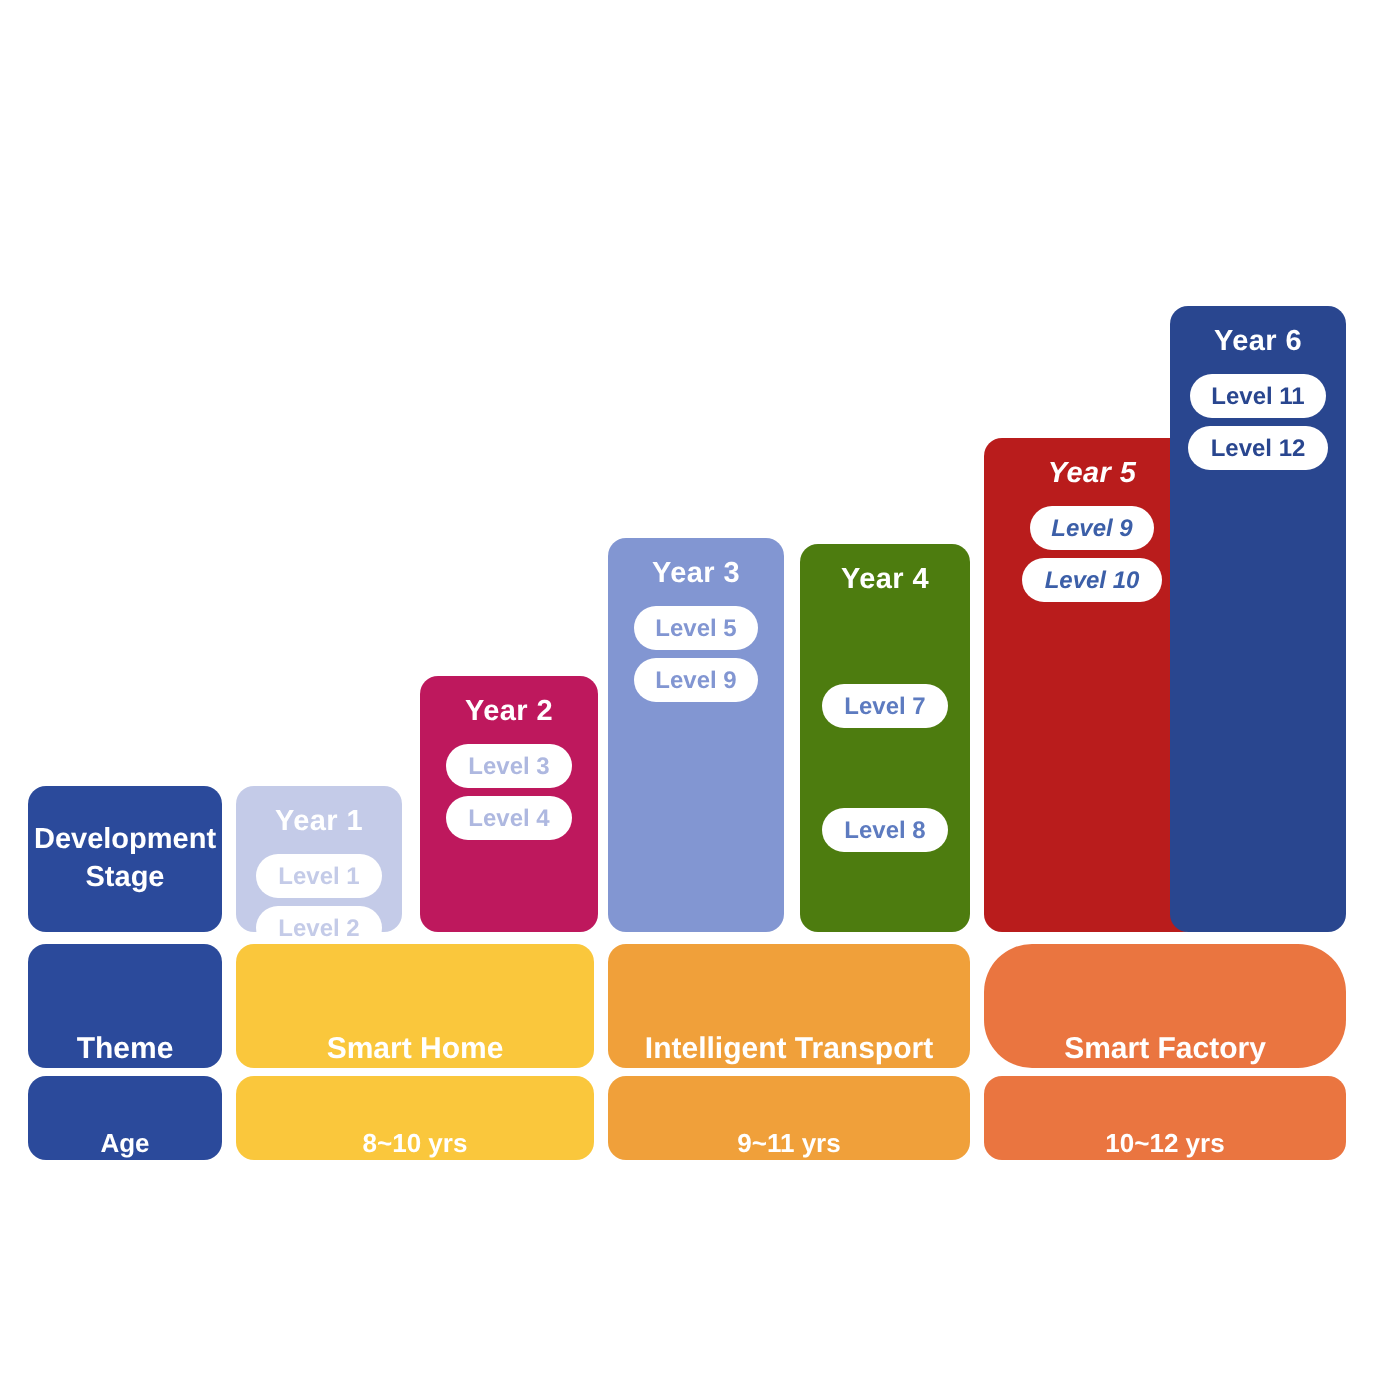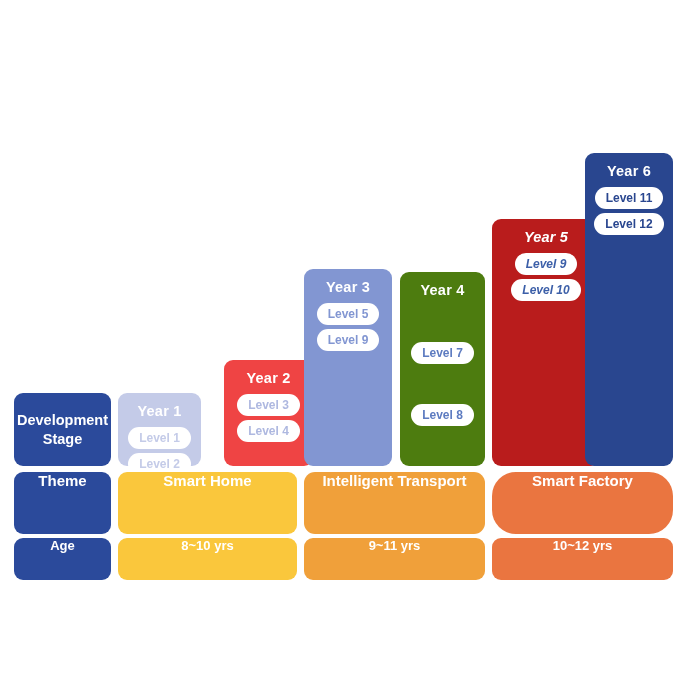--- a/index.html
+++ b/index.html
@@ -86,21 +86,21 @@
     position: absolute;
     left: 0;
     width: 700px;
   }
 
   .cell {
     position: absolute;
     box-sizing: border-box;
     border-radius: 9px;
     display: flex;
-    align-items: flex-start;
+    align-items: flex-end;
     justify-content: center;
     text-align: center;
   }
   .cell span {
     color: #ffffff;
     font-weight: bold;
     line-height: 1.2;
     white-space: nowrap;
   }
   .theme-row .cell span { font-size: 15px; }
@@ -117,21 +117,21 @@
     <div class="head-cell" style="left:14px; width:97px; height:73px;">
       <span><span>Development</span><br><span>Stage</span></span>
     </div>
 
     <div class="bar" style="left:118px; width:83px; height:73px; background:#c4cbe8;">
       <div class="bar-title">Year 1</div>
       <div class="level-pill" style="color:#c4cbe8;">Level 1</div>
       <div class="level-pill" style="color:#c4cbe8;">Level 2</div>
     </div>
 
-    <div class="bar" style="left:224px; width:89px; height:106px; background:#ef4444;">
+    <div class="bar" style="left:210px; width:89px; height:128px; background:#be185d;">
       <div class="bar-title">Year 2</div>
       <div class="level-pill" style="color:#aeb8e0;">Level 3</div>
       <div class="level-pill" style="color:#aeb8e0;">Level 4</div>
     </div>
 
     <div class="bar" style="left:304px; width:88px; height:197px; background:#8296d2;">
       <div class="bar-title">Year 3</div>
       <div class="level-pill" style="color:#8296d2;">Level 5</div>
       <div class="level-pill" style="color:#8296d2;">Level 9</div>
     </div>
@@ -155,21 +155,21 @@
     </div>
   </div>
 
   <div class="info-row theme-row" style="top:472px; height:62px;">
     <div class="cell label-cell" style="left:14px; top:0; width:97px; height:62px;">
       <span>Theme</span>
     </div>
     <div class="cell" style="left:118px; top:0; width:179px; height:62px; background:#fac73c;">
       <span>Smart Home</span>
     </div>
-    <div class="cell" style="left:304px; top:0; width:181px; height:62px; background:#f0a03a;border-radius:11px;">
+    <div class="cell" style="left:304px; top:0; width:181px; height:62px; background:#f0a03a;">
       <span>Intelligent Transport</span>
     </div>
     <div class="cell" style="left:492px; top:0; width:181px; height:62px; background:#ea7540;border-radius:24px;">
       <span>Smart Factory</span>
     </div>
   </div>
 
   <div class="info-row age-row" style="top:538px; height:42px;">
     <div class="cell label-cell" style="left:14px; top:0; width:97px; height:42px;">
       <span>Age</span>

